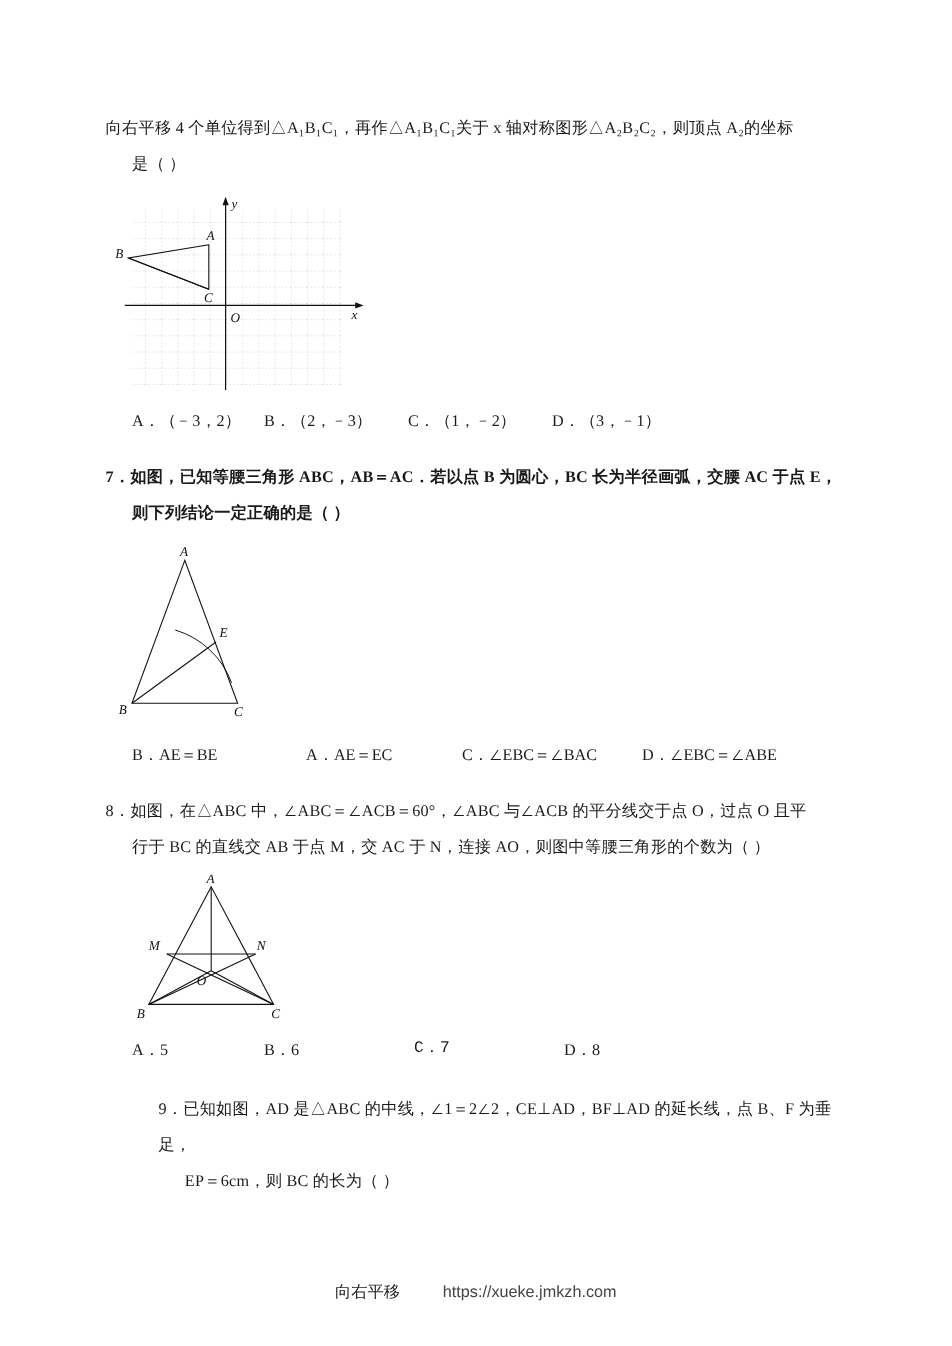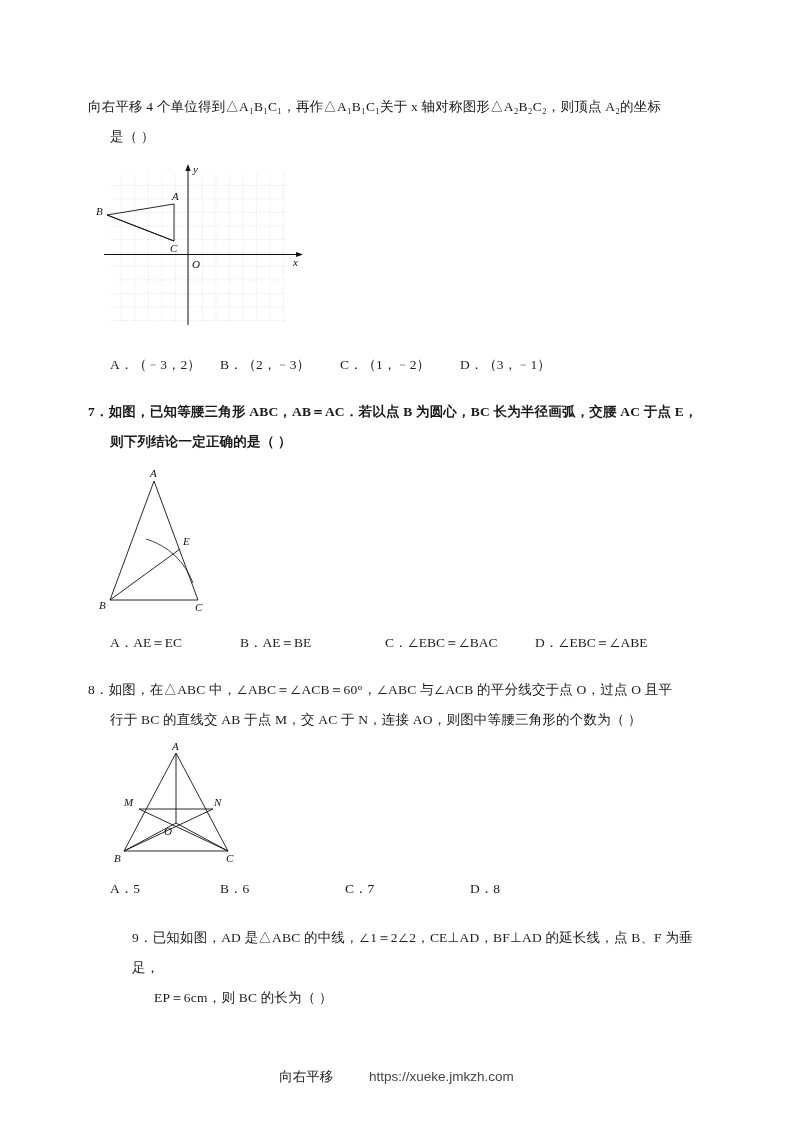--- a/index.html
+++ b/index.html
@@ -93,21 +93,21 @@
         <text class="lbl" x="98" y="110">O</text>
 
         <polygon points="80,46 13,57 80,83" fill="none" stroke="#111" stroke-width="0.9"></polygon>
         <line x1="13" y1="57" x2="80" y2="83" stroke="#111" stroke-width="0.9"></line>
         <text class="lbl" x="78" y="42">A</text>
         <text class="lbl" x="2" y="57">B</text>
         <text class="lbl" x="76" y="94">C</text>
       </svg>
     </div>
 
-    <div class="options" style="margin-top:18px;">
+    <div class="options" style="margin-top:4px;">
       <span class="opt" style="width:110px;">A．（﹣3，2）</span>
       <span class="opt" style="width:120px;">B．（2，﹣3）</span>
       <span class="opt" style="width:120px;">C．（1，﹣2）</span>
       <span class="opt">D．（3，﹣1）</span>
     </div>
 
     <div class="blockgap"></div>
 
     <div style="margin-top:12px;font-weight:bold;">
       <div class="qline"><span>7．</span><span>如图，已知等腰三角形 ABC，AB＝AC．若以点 B 为圆心，BC 长为半径画弧，交腰 AC 于点 E，</span></div>
@@ -120,22 +120,22 @@
         <line x1="16" y1="133" x2="86" y2="82" stroke="#111" stroke-width="0.9"></line>
         <path d="M 52 72 A 72 72 0 0 1 99 116" fill="none" stroke="#111" stroke-width="0.8"></path>
         <text class="lbl" x="56" y="10">A</text>
         <text class="lbl" x="5" y="142">B</text>
         <text class="lbl" x="101" y="144">C</text>
         <text class="lbl" x="89" y="78">E</text>
       </svg>
     </div>
 
     <div class="options" style="margin-top:2px;">
+      <span class="opt" style="width:145px;">B．AE＝BE</span>
       <span class="opt" style="width:130px;">A．AE＝EC</span>
-      <span class="opt" style="width:145px;">B．AE＝BE</span>
       <span class="opt" style="width:150px;">C．∠EBC＝∠BAC</span>
       <span class="opt">D．∠EBC＝∠ABE</span>
     </div>
 
     <div class="blockgap"></div>
 
     <div style="margin-top:12px;">
       <div class="qline"><span>8．</span><span>如图，在△ABC 中，∠ABC＝∠ACB＝60°，∠ABC 与∠ACB 的平分线交于点 O，过点 O 且平</span></div>
       <div class="qline indent">行于 BC 的直线交 AB 于点 M，交 AC 于 N，连接 AO，则图中等腰三角形的个数为（       ）</div>
     </div>
@@ -154,21 +154,21 @@
         <text class="lbl" x="120" y="119">C</text>
         <text class="lbl" x="18" y="63">M</text>
         <text class="lbl" x="108" y="63">N</text>
         <text class="lbl" x="58" y="92">O</text>
       </svg>
     </div>
 
     <div class="options" style="margin-top:2px;">
       <span class="opt" style="width:110px;">A．5</span>
       <span class="opt" style="width:125px;">B．6</span>
-      <span class="opt" style="width:125px;">C．7</span>
+      <span class="opt" style="width:125px;font-family:Liberation Mono, monospace;">C．7</span>
       <span class="opt">D．8</span>
     </div>
 
     <div class="blockgap"></div>
 
     <div style="margin-top:14px;margin-left:44px;">
       <div class="qline"><span>9．</span><span>已知如图，AD 是△ABC 的中线，∠1＝2∠2，CE⊥AD，BF⊥AD 的延长线，点 B、F 为垂足，</span></div>
       <div class="qline indent">EP＝6cm，则 BC 的长为（      ）</div>
     </div>
 

